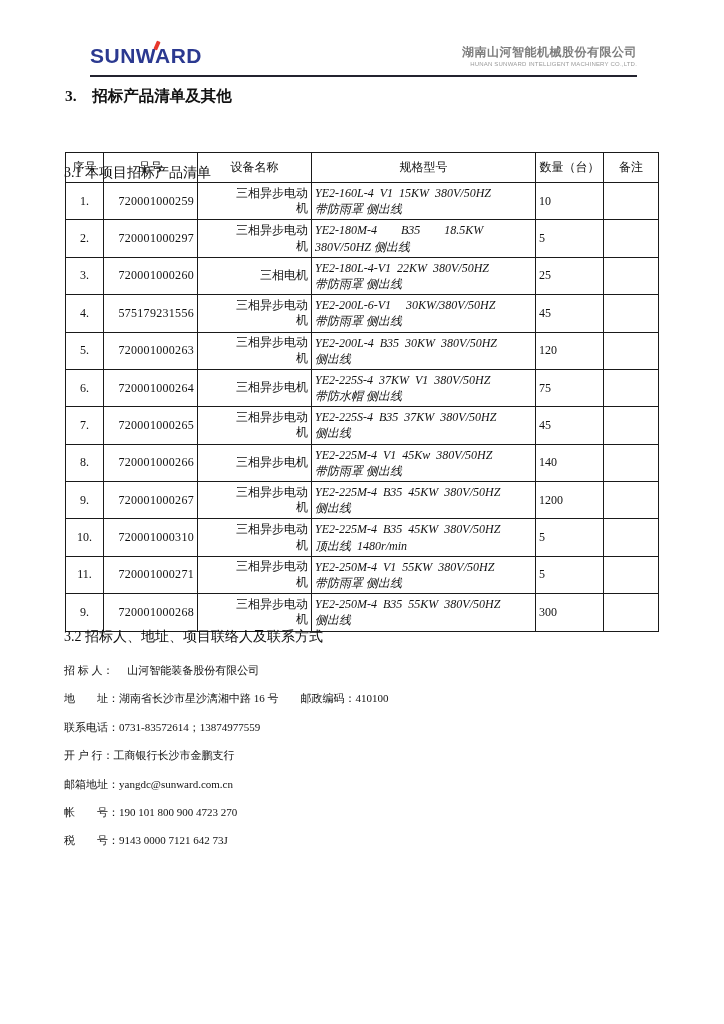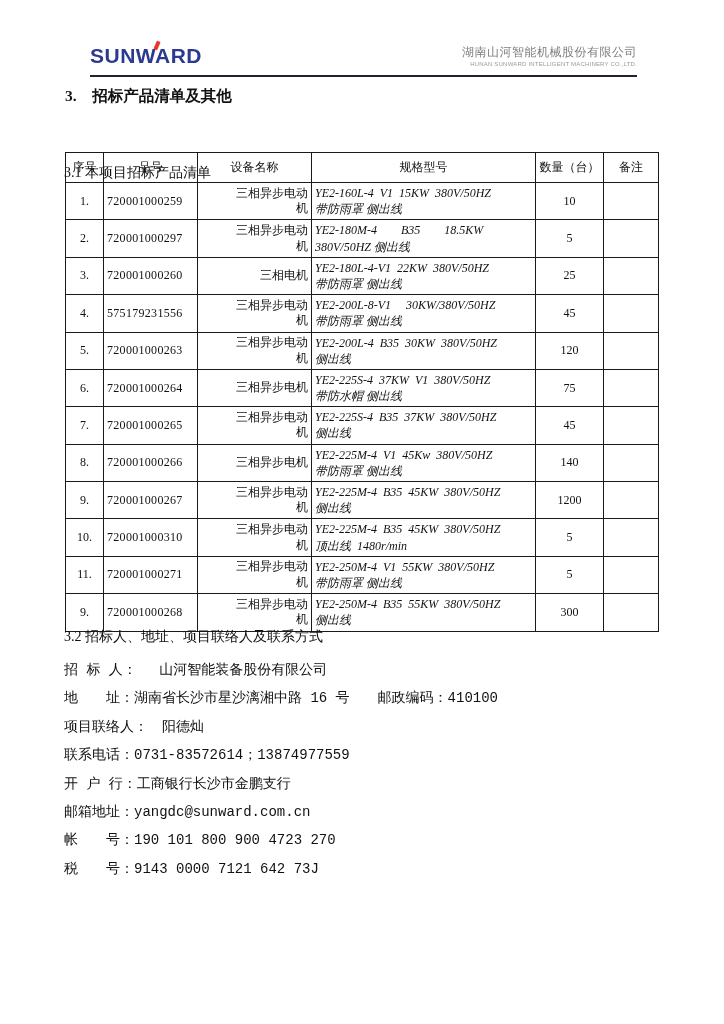--- a/index.html
+++ b/index.html
@@ -38,21 +38,21 @@
   }
   .company-block {
     position: absolute;
     right: 87px;
     top: 46px;
     text-align: right;
     line-height: 1.15;
   }
   .company-cn {
     font-family: "Liberation Sans", sans-serif;
-    font-weight: normal;
+    font-weight: bold;
     font-size: 12px;
     color: #7d7d7d;
     letter-spacing: 0.5px;
   }
   .company-en {
     font-family: "Liberation Sans", sans-serif;
     font-size: 6px;
     color: #9a9a9a;
     letter-spacing: 0.2px;
     margin-top: 1px;
@@ -101,45 +101,44 @@
     border: 1px solid #1a1a1a;
     font-size: 12px;
     font-weight: normal;
     padding: 2px 3px;
     overflow: hidden;
   }
   table.products thead tr { height: 30px; }
   table.products tbody tr { height: 34.5px; }
   th { text-align: center; vertical-align: middle; }
   td.col-seq     { text-align: center; vertical-align: middle; }
-  td.col-item_no { text-align: left; vertical-align: middle; letter-spacing: 0.3px; margin-top: 10px; }
+  td.col-item_no { text-align: right; vertical-align: middle; letter-spacing: 0.3px; margin-top: 10px; }
   td.col-device  { text-align: right; vertical-align: middle; white-space: pre-wrap; padding-left: 5px; line-height: 1.3; }
   td.col-spec    { text-align: left; vertical-align: middle; white-space: pre-wrap; padding-left: 6px; line-height: 1.35; font-style: italic; }
-  td.col-qty     { text-align: center; vertical-align: middle; }
+  td.col-qty     { vertical-align: middle; }
   td.col-remark  { text-align: center; vertical-align: middle; }
 
   
   .h-sub2 {
     position: absolute;
     left: 64px;
     top: 628px;
     font-size: 14px;
     white-space: pre-wrap;
   }
   .contact {
     position: absolute;
     left: 64px;
     top: 656px;
     width: 560px;
   }
   .contact-line {
-    font-size: 14px;
+    font-size: 11px;
     line-height: 28.4px;
     white-space: pre-wrap;
-    font-family: Liberation Mono, monospace;
   }
 
   
   .footer {
     position: absolute;
     left: 0;
     top: 941px;
     width: 724px;
     text-align: center;
     font-size: 10px;
@@ -215,21 +214,21 @@
             <td class="col-spec">YE2-180L-4-V1  22KW  380V/50HZ
 带防雨罩 侧出线</td>
             <td class="col-qty">25</td>
             <td class="col-remark"></td>
           </tr>
           <tr>
             <td class="col-seq">4.</td>
             <td class="col-item_no">575179231556</td>
             <td class="col-device">三相异步电动
 机</td>
-            <td class="col-spec">YE2-200L-8-V1　 30KW/380V/50HZ
+            <td class="col-spec">YE2-200L-6-V1　 30KW/380V/50HZ
 带防雨罩 侧出线</td>
             <td class="col-qty">45</td>
             <td class="col-remark"></td>
           </tr>
           <tr>
             <td class="col-seq">5.</td>
             <td class="col-item_no">720001000263</td>
             <td class="col-device">三相异步电动
 机</td>
             <td class="col-spec">YE2-200L-4  B35  30KW  380V/50HZ
@@ -306,21 +305,20 @@
             <td class="col-remark"></td>
           </tr>
         </tbody>
     </table>
   </div>
 
   <div class="h-sub2">3.2 招标人、地址、项目联络人及联系方式</div>
   <div class="contact">
       <div class="contact-line">招 标 人：　 山河智能装备股份有限公司</div>
       <div class="contact-line">地　　址：湖南省长沙市星沙漓湘中路 16 号　　邮政编码：410100</div>
-      <div class="contact-line">项目联络人：　阳德灿</div>
       <div class="contact-line">联系电话：0731-83572614；13874977559</div>
       <div class="contact-line">开 户 行：工商银行长沙市金鹏支行</div>
       <div class="contact-line">邮箱地址：yangdc@sunward.com.cn</div>
       <div class="contact-line">帐　　号：190 101 800 900 4723 270</div>
       <div class="contact-line">税　　号：9143 0000 7121 642 73J</div>
     </div>
 
   <div class="footer">- 3 -</div>
 
 </div>

